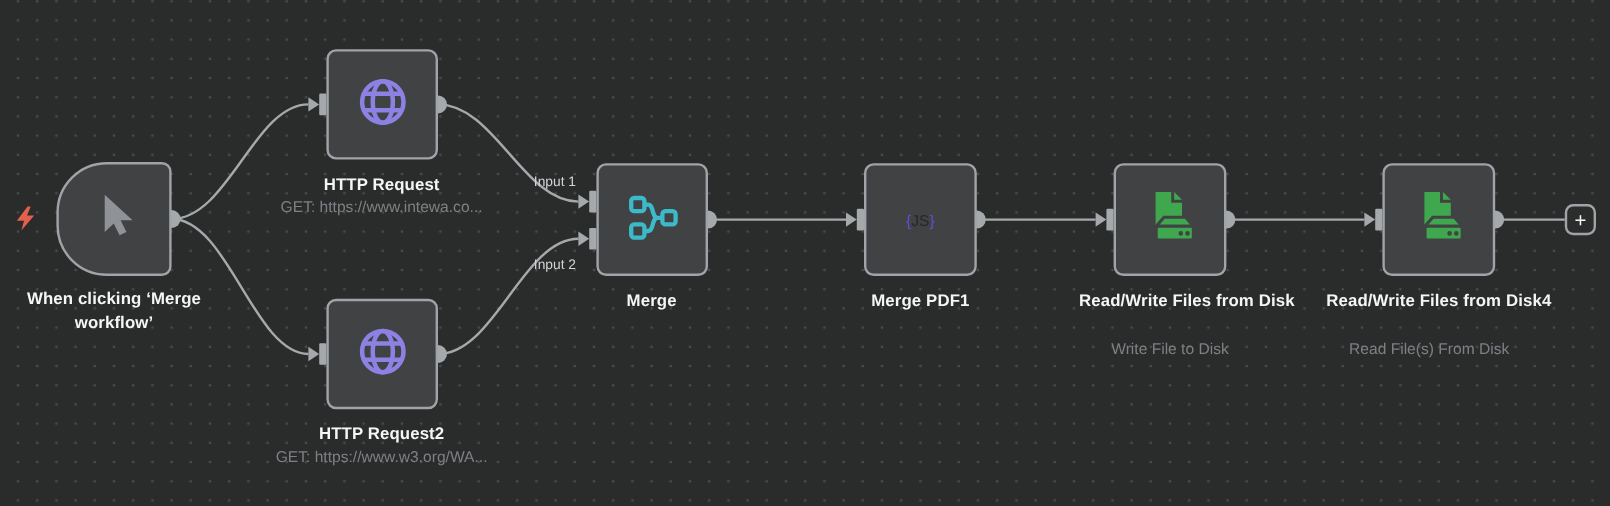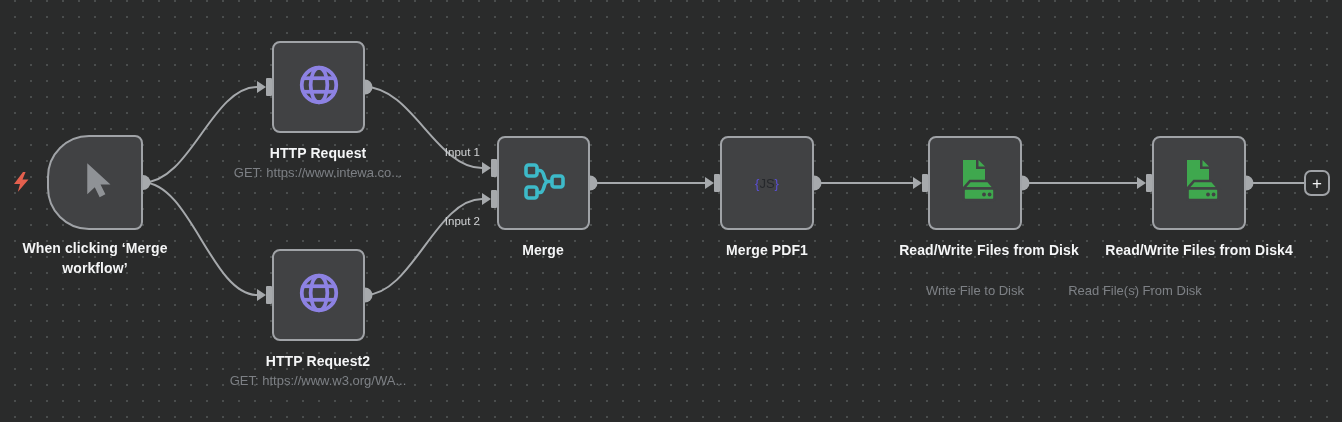--- a/index.html
+++ b/index.html
@@ -178,19 +178,19 @@
         <g stroke="#414244" stroke-width="2.6" fill="#3fa84e">
           <path d="M19,24 H37 L43.5,31.5 H12.5 Z"></path>
           <rect x="12.5" y="31.5" width="31" height="11.5" rx="2"></rect>
         </g>
         <circle cx="33" cy="37.5" r="1.9" fill="#414244"></circle>
         <circle cx="38.6" cy="37.5" r="1.9" fill="#414244"></circle>
       </svg>
     </span>
   </div>
   <div class="node-label" style="left:1104px;top:240px;width:190px;">Read/Write Files from Disk4</div>
-  <div class="node-sub" style="left:1040px;top:283px;width:190px;">Read File(s) From Disk</div>
+  <div class="node-sub" style="left:1096px;top:283px;width:190px;">Read File(s) From Disk</div>
 
   <div class="plus-btn" style="left:1304px;top:170px;">
     <span>+</span>
   </div>
 
 </div>
 
 </body></html>

